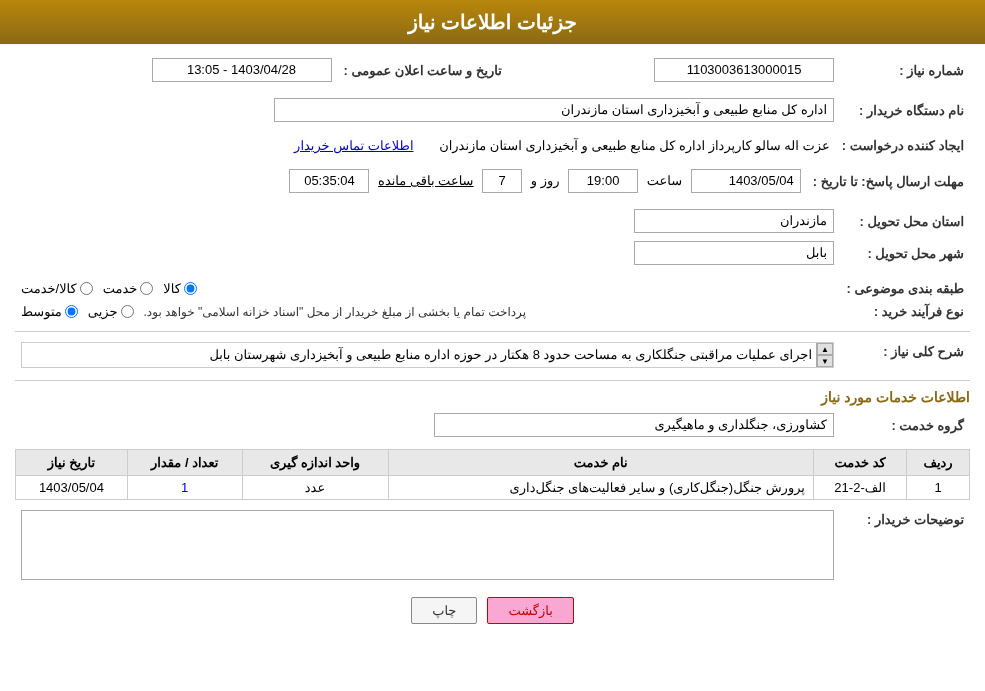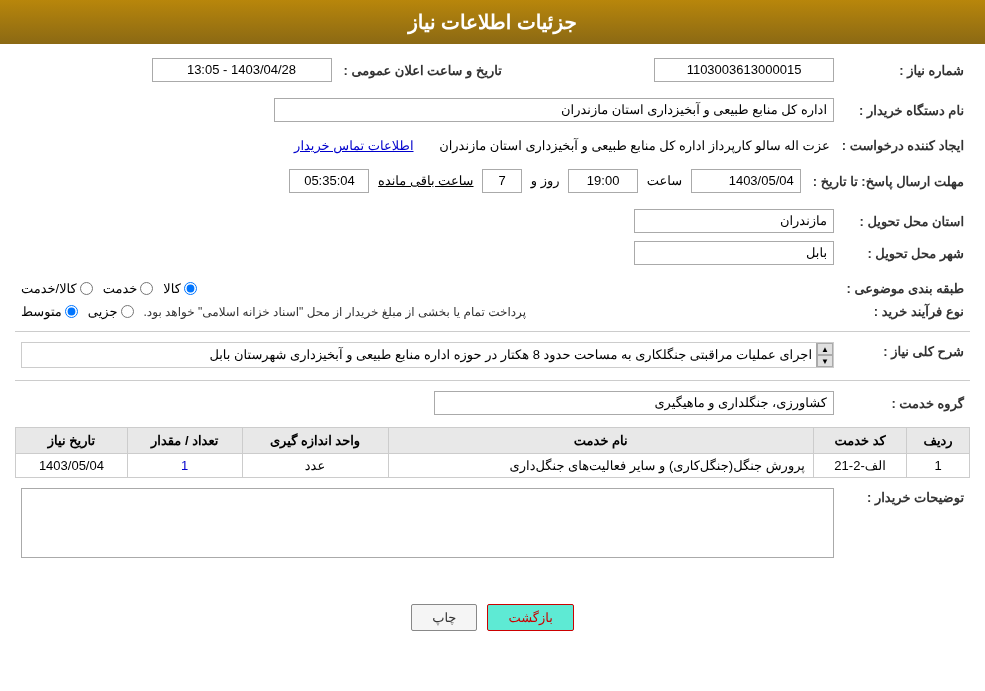--- a/index.html
+++ b/index.html
@@ -138,25 +138,24 @@
       text-align: right;
     }
 
     .btn {
       padding: 5px 20px;
       border: 1px solid #999;
       cursor: pointer;
       font-family: Tahoma, Arial, sans-serif;
       font-size: 13px;
       border-radius: 2px;
-      margin-top: 29px;
     }
 
     .btn-back {
-      background: #5eead4;
+      background: #f9a8d4;
       border-color: #cc0000;
       color: #cc0000;
     }
 
     .btn-print {
       background: #f5f5f5;
       border-color: #888;
       color: #333;
     }
 
@@ -323,20 +322,21 @@
             </div>
             <div style="flex:1; padding:4px; text-align:right; font-size:13px;">اجرای عملیات مراقبتی جنگلکاری به مساحت حدود 8 هکتار در حوزه اداره منابع طبیعی و آبخیزداری شهرستان بابل</div>
           </div>
         </td>
       </tr>
     </tbody>
       </table>
 
     <hr class="divider">
 
+    <div class="section-title">اطلاعات خدمات مورد نیاز</div>
 
     <table class="info-table">
       <tbody>
           <tr>
         <td class="label-cell" style="width:130px;">گروه خدمت :</td>
         <td class="value-cell">
           <div class="input-box" style="width:400px;">کشاورزی، جنگلداری و ماهیگیری</div>
         </td>
       </tr>
     </tbody>

